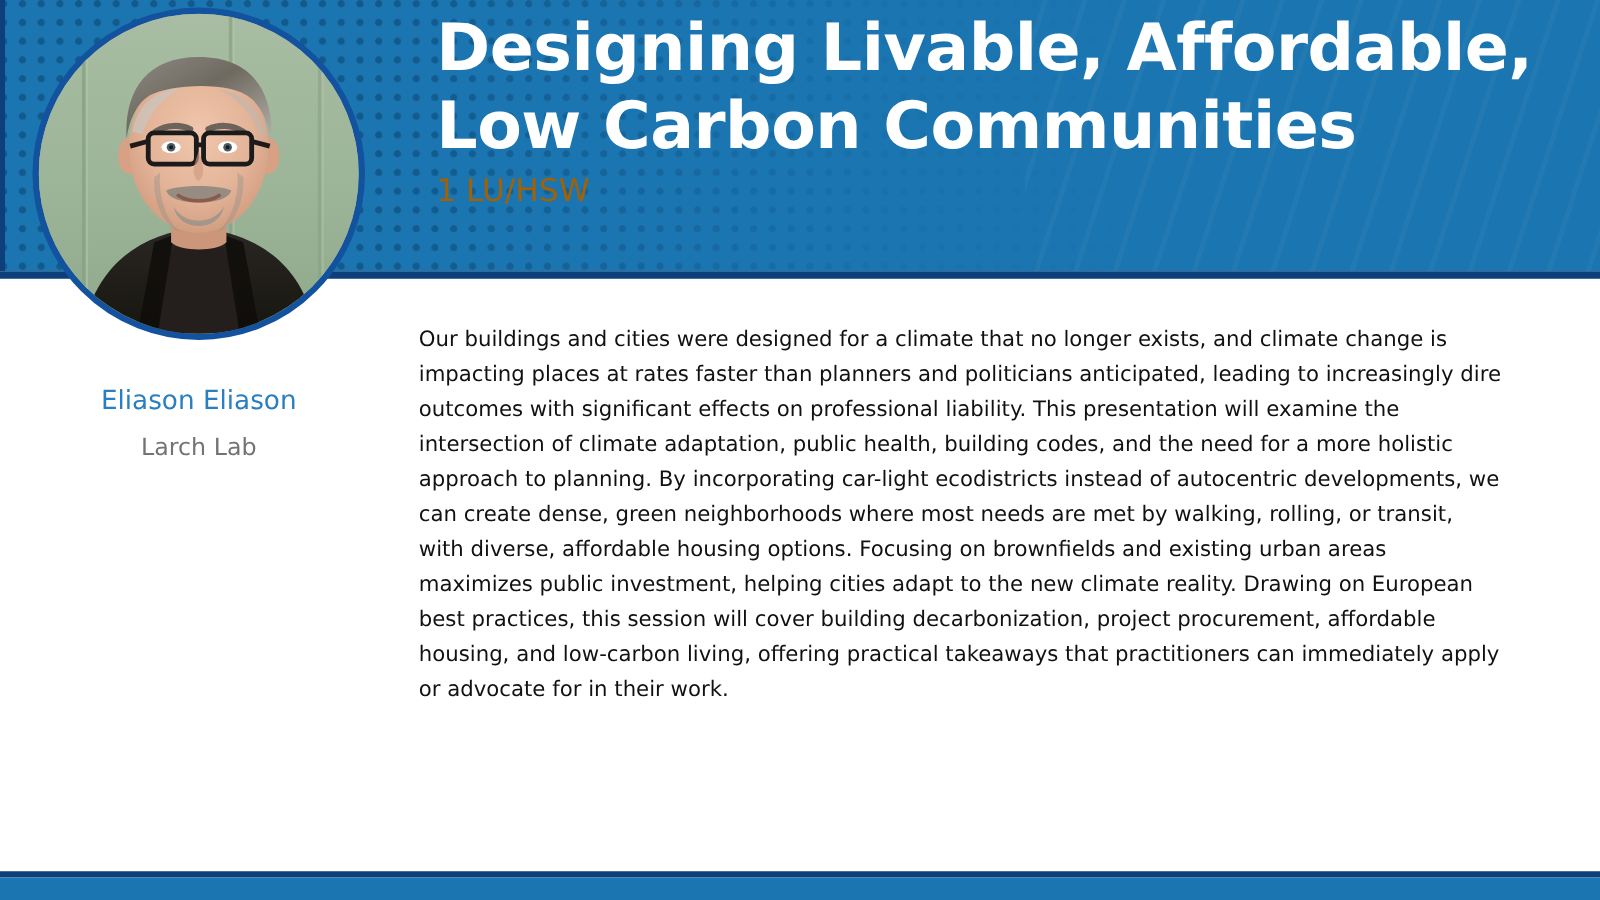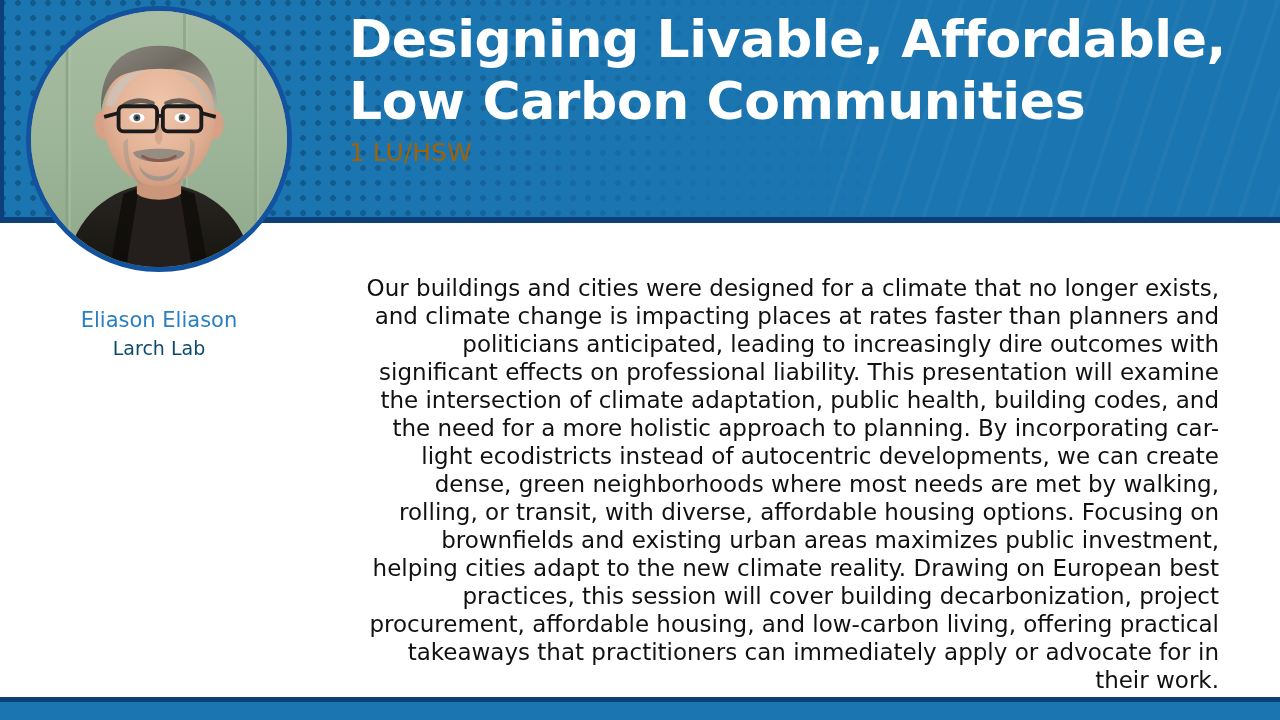--- a/index.html
+++ b/index.html
@@ -121,40 +121,40 @@
   }
   #speaker-name {
     margin: 0;
     color: #2a7fc0;
     font-size: 21px;
     line-height: 28px;
     font-weight: 400;
     font-family: "DejaVu Sans", sans-serif;
   }
   #speaker-org {
-    margin: 2px 0 0 0;
-    color: #0c4a6e;
+    margin: 12px 0 0 0;
+    color: #737373;
     font-size: 19px;
     line-height: 25px;
     font-weight: 400;
     font-family: "DejaVu Sans", sans-serif;
   }
 
   
   #description {
     position: absolute;
     left: 335px;
     top: 258px;
     width: 868px;
-    margin: 16px;
+    margin: 0;
     color: #111111;
-    font-size: 23px;
+    font-size: 17px;
     line-height: 28px;
     font-weight: 400;
-    text-align: right;
+    text-align: left;
     font-family: "DejaVu Sans", sans-serif;
   }
 
   
   #footer-rule {
     position: absolute;
     left: 0;
     top: 697px;
     width: 1280px;
     height: 5px;

